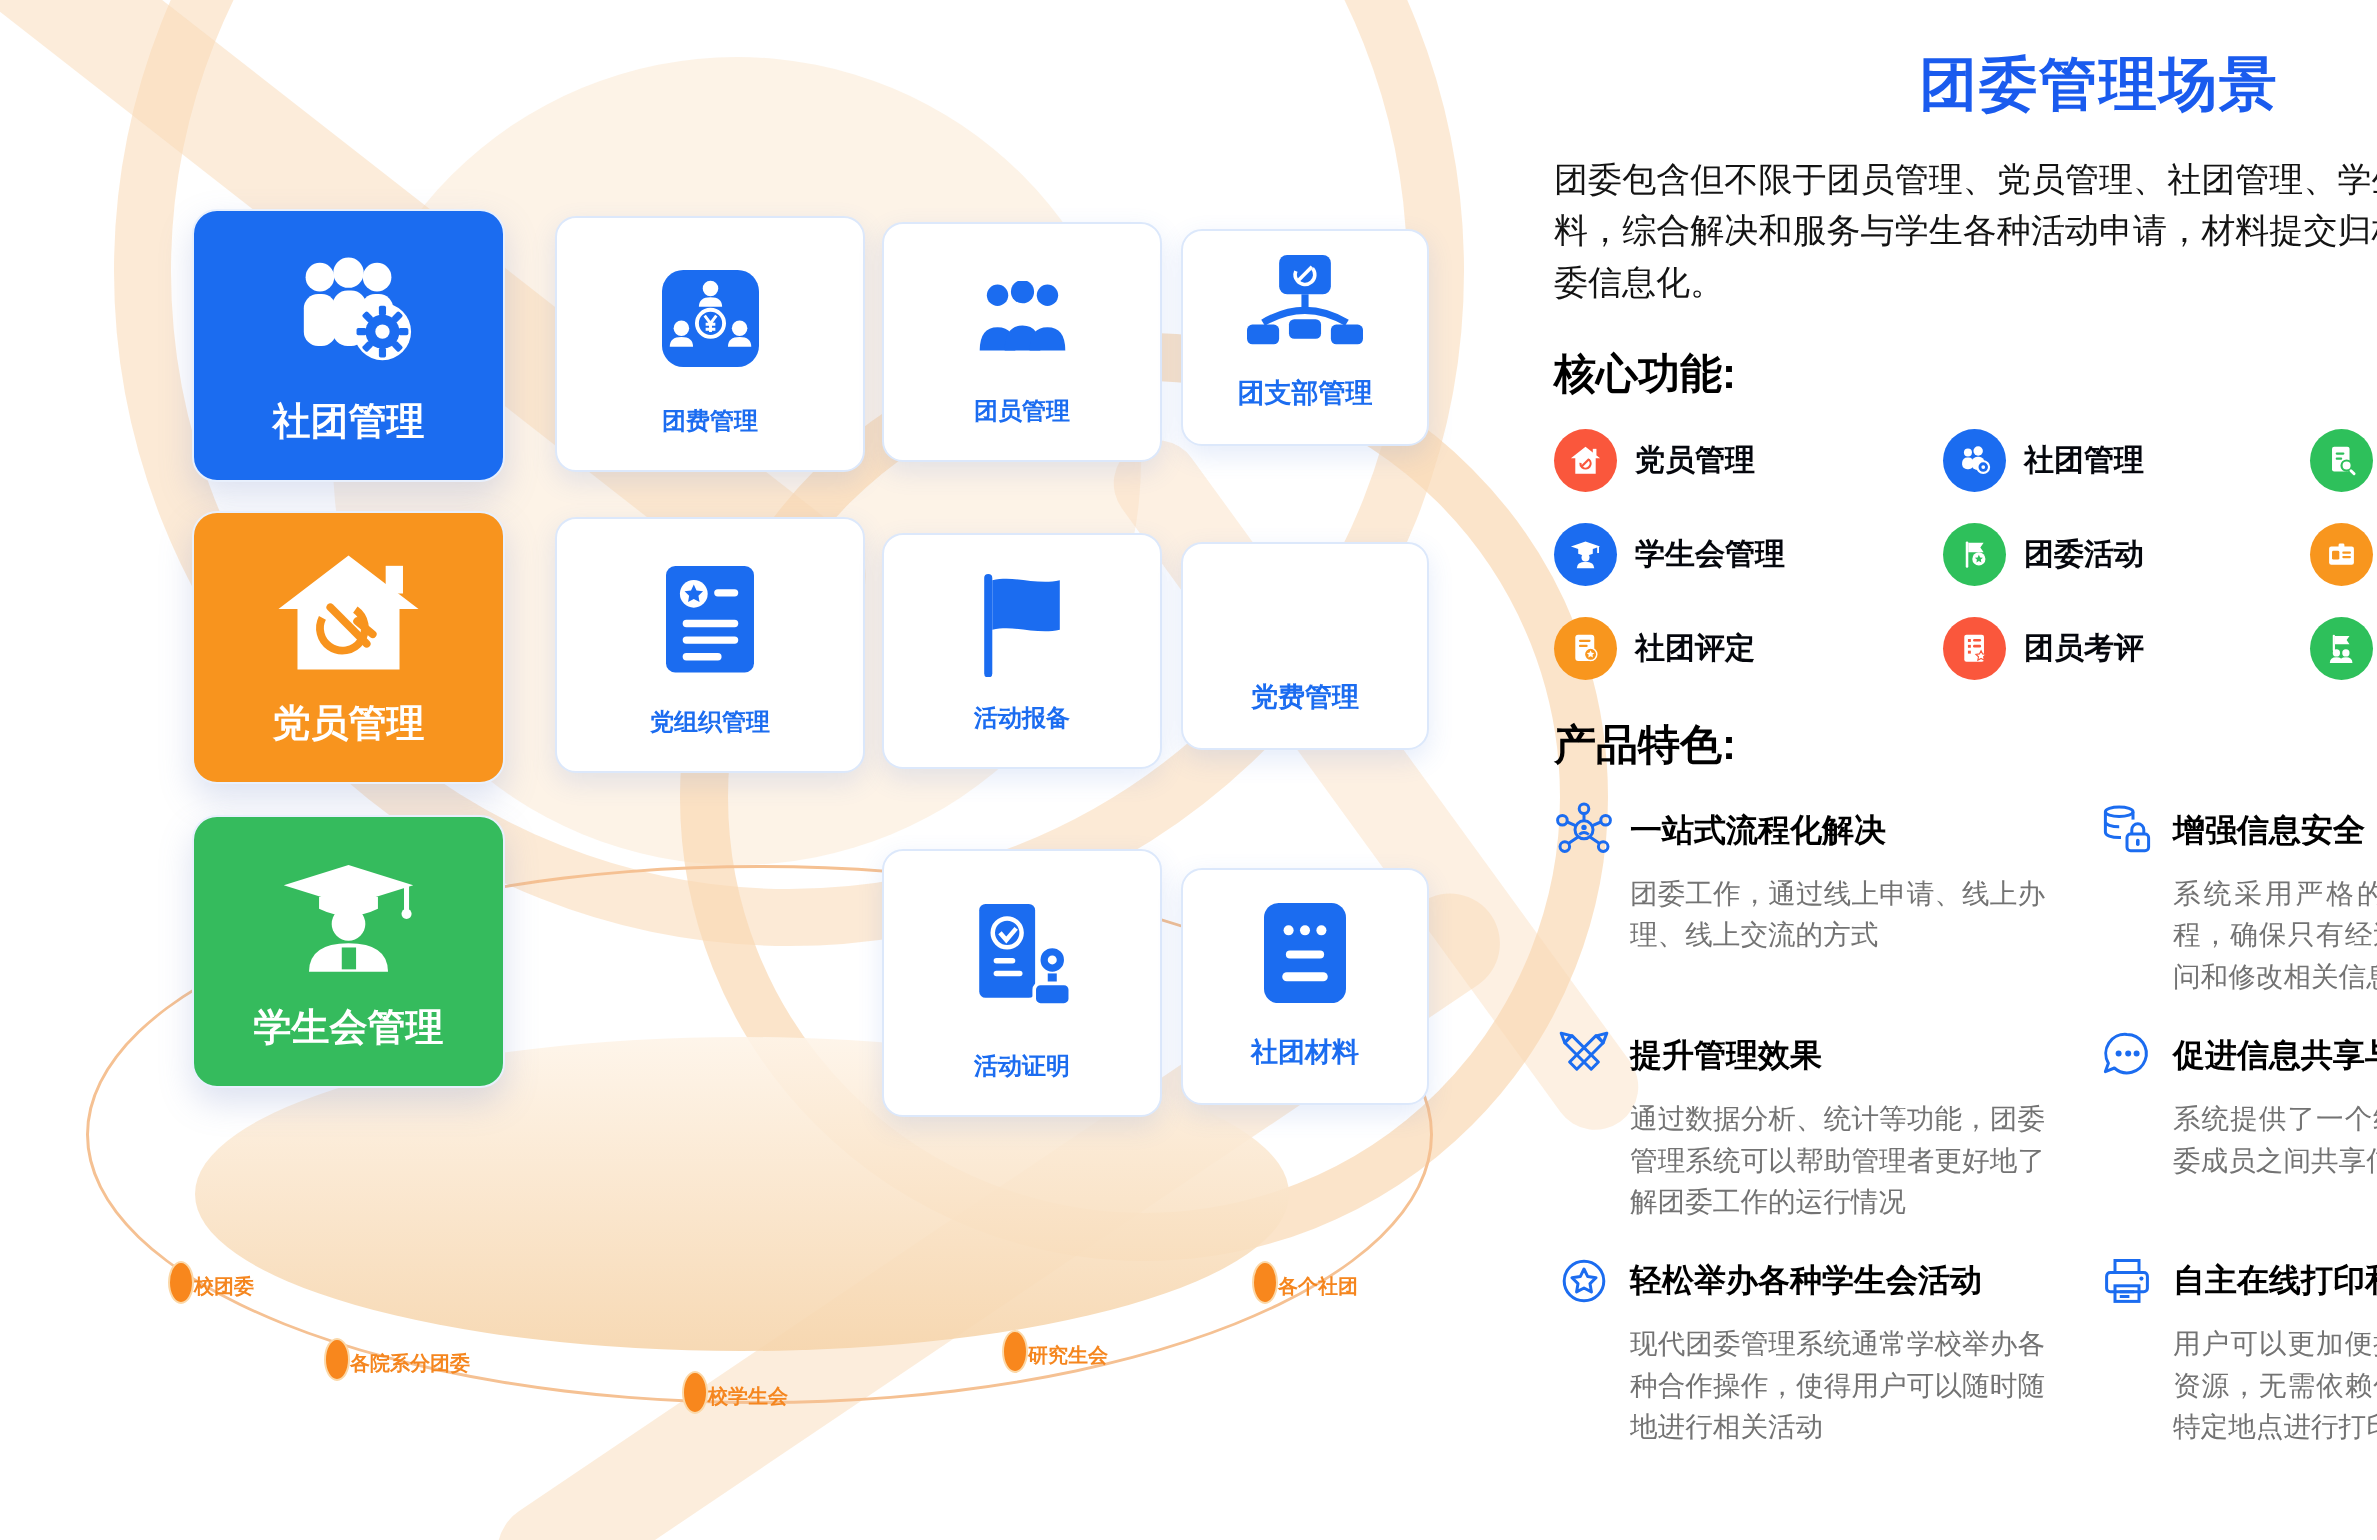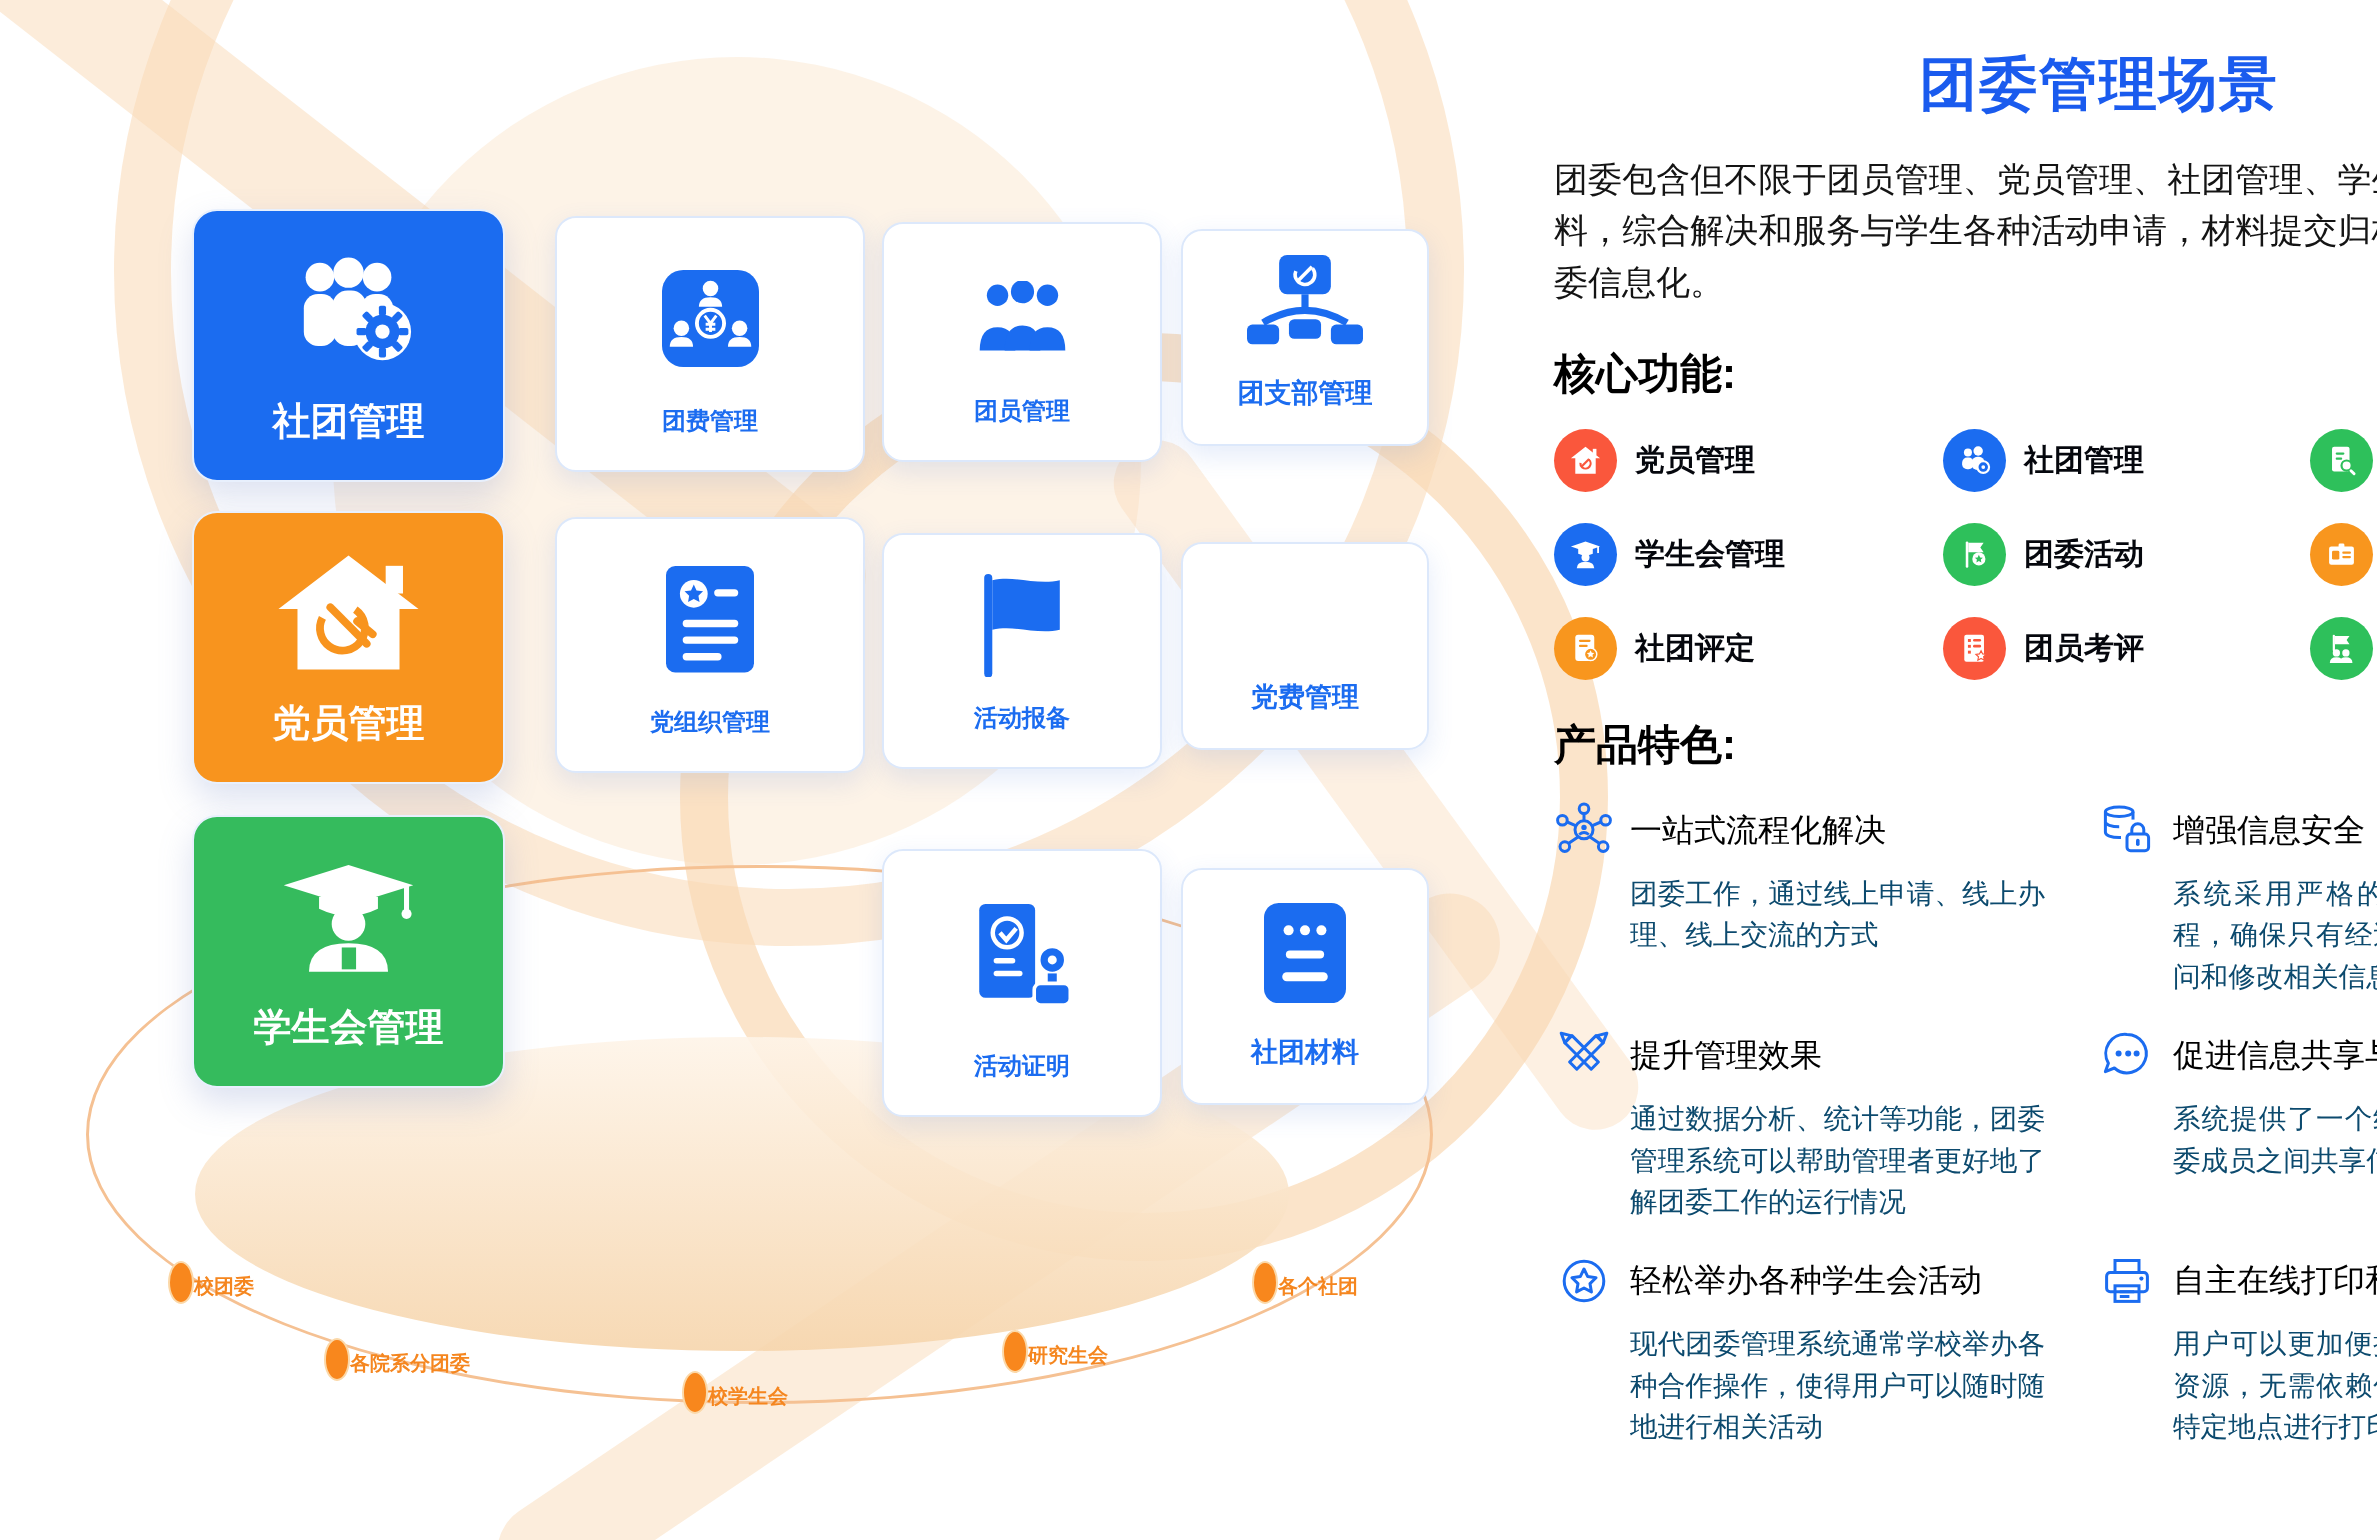--- a/index.html
+++ b/index.html
@@ -39,22 +39,22 @@
   .rp-intro{margin-top:29.5px;font-size:34px;line-height:1.52;color:#141414;font-weight:500;text-align:justify;}
   .rp-h2{margin-top:37px;font-size:42px;font-weight:800;color:#000;}
   .core-grid{margin-top:27.6px;display:grid;grid-template-columns:389px 367px auto;row-gap:31px;}
   .core-item{display:flex;align-items:center;gap:18px;}
   .core-item .ic{width:63px;height:63px;border-radius:50%;display:flex;align-items:center;justify-content:center;flex:none;}
   .core-item .core-label{font-size:30px;font-weight:700;color:#05070D;white-space:nowrap;}
   .bg-red{background:#FA573C;}.bg-blue{background:#1B6CF0;}.bg-green{background:#2EC05B;}.bg-orange{background:#F8961E;}
   .feat-grid{margin-top:27.6px;display:grid;grid-template-columns:543px auto;row-gap:28.5px;}
   .fi .fhead{display:flex;align-items:center;gap:16px;}
   .fi .ficon{width:60px;height:60px;flex:none;display:flex;align-items:center;justify-content:center;}
-  .fi .ftitle{font-size:32px;font-weight:400;color:#000;white-space:nowrap;}
-  .fi .fdesc{margin:12.4px 0 0 76px;font-size:27.6px;line-height:1.5;color:#0c4a6e;text-align:justify;}
+  .fi .ftitle{font-size:32px;font-weight:700;color:#000;white-space:nowrap;}
+  .fi .fdesc{margin:12.4px 0 0 76px;font-size:27.6px;line-height:1.5;color:#737373;text-align:justify;}
   .feat-grid .fi:nth-child(odd) .fdesc{padding-right:52px;}
   .feat-grid .fi:nth-child(even) .fdesc{padding-right:14.3px;}
   svg{display:block;}
 </style>
 </head>
 <body>
 
 <div id="page">
 
   <div class="deco ring1"></div>

